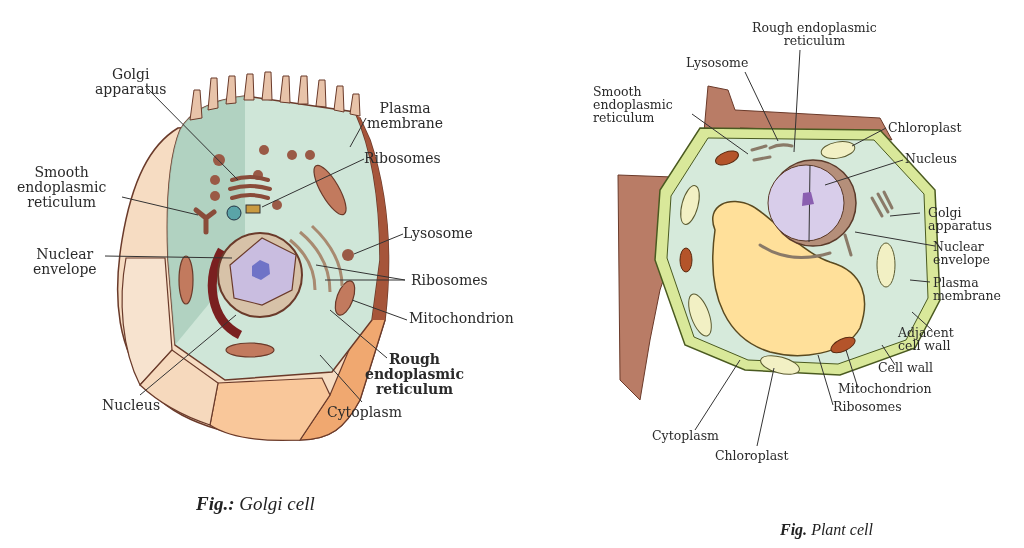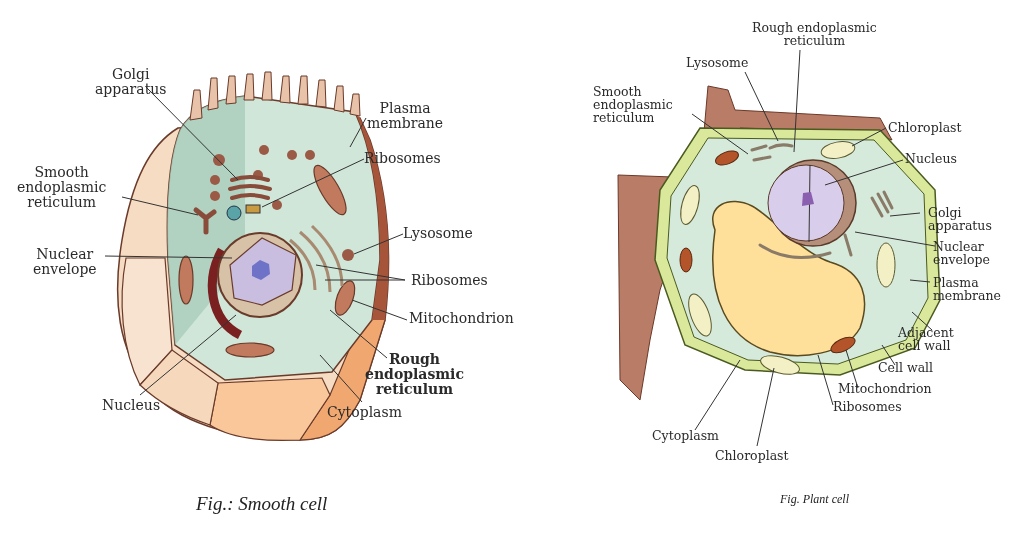--- a/index.html
+++ b/index.html
@@ -2,21 +2,21 @@
 <html><head>
 <meta charset="utf-8">
 <style>
   html,body{margin:0;padding:0;background:#ffffff;}
   body{width:1024px;height:548px;position:relative;overflow:hidden;font-family:"DejaVu Serif",serif;color:#222;}
   #stage{position:absolute;left:0;top:0;width:1024px;height:548px;}
   .lbl{position:absolute;font-family:"DejaVu Serif",serif;font-size:14px;line-height:15px;color:#2a2a2a;white-space:pre;}
   .c{text-align:center;}
   .sm{font-size:12.5px;line-height:13px;}
   .cap{position:absolute;font-family:"Liberation Serif",serif;font-style:italic;color:#222;}
-  .cap b{font-weight:normal;margin-top:20px;}
+  .cap b{font-weight:bold;margin-top:20px;}
 </style>
 </head>
 <body>
 
 <div id="stage">
 
   <svg width="1024" height="548" style="position:absolute;left:0;top:0">
     <g>
 
       <path d="M178,128 C150,145 132,180 122,240 C112,300 118,350 150,390 C175,420 230,440 300,440 C330,440 345,428 360,400 L385,320 C392,260 390,200 370,140 L360,118 Z" fill="#f6dcc2" stroke="#6a3a2a" stroke-width="1.5"></path>
@@ -197,19 +197,19 @@
   <div class="lbl sm" style="left:898px;top:326px;">Adjacent
 cell wall</div>
   <div class="lbl sm" style="left:878px;top:361px;">Cell wall</div>
   <div class="lbl sm" style="left:838px;top:382px;">Mitochondrion</div>
   <div class="lbl sm" style="left:833px;top:400px;">Ribosomes</div>
   <div class="lbl sm" style="left:652px;top:429px;">Cytoplasm</div>
   <div class="lbl sm" style="left:715px;top:449px;">Chloroplast</div>
 
   <div class="cap" style="left:196px;top:493px;font-size:19px;">
     <b>Fig.:</b>
-    <span>Smooth cell</span>
+    <span>Golgi cell</span>
   </div>
-  <div class="cap" style="left:780px;top:492px;font-size:12px;">
+  <div class="cap" style="left:780px;top:521px;font-size:16px;">
     <b>Fig.</b>
     <span>Plant cell</span>
   </div>
 </div>
 
 </body></html>

